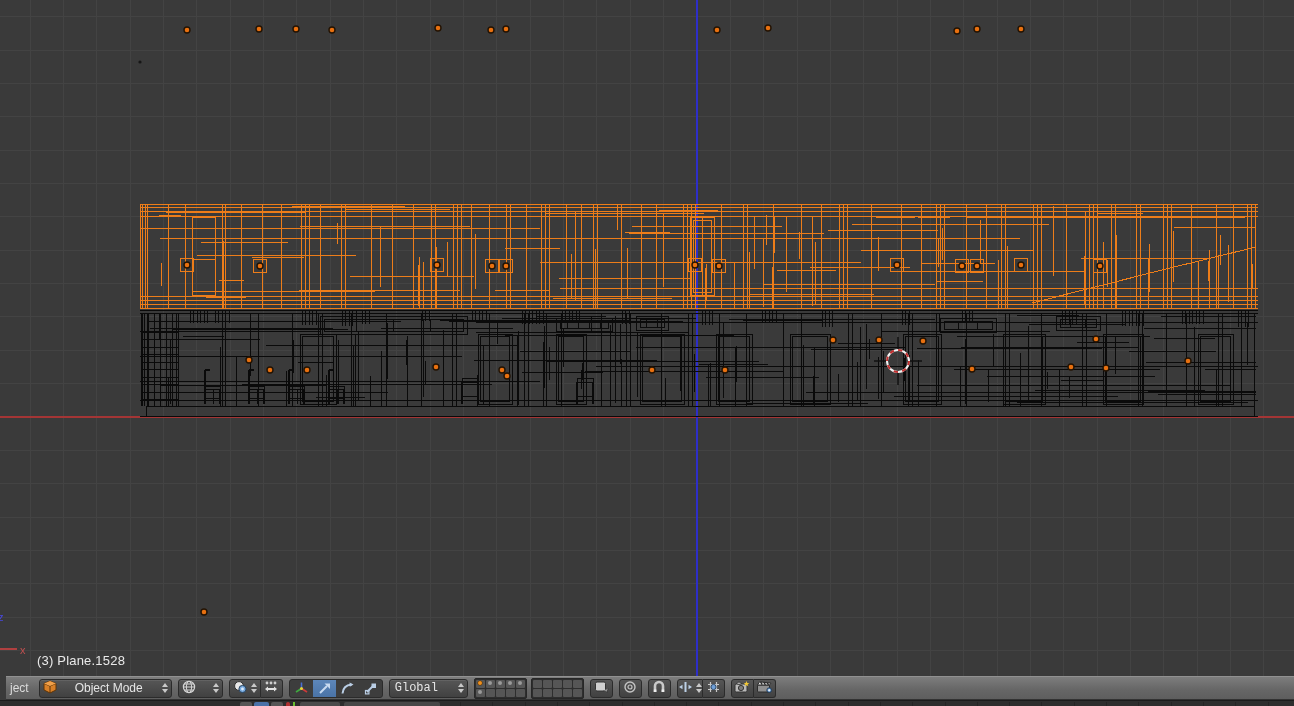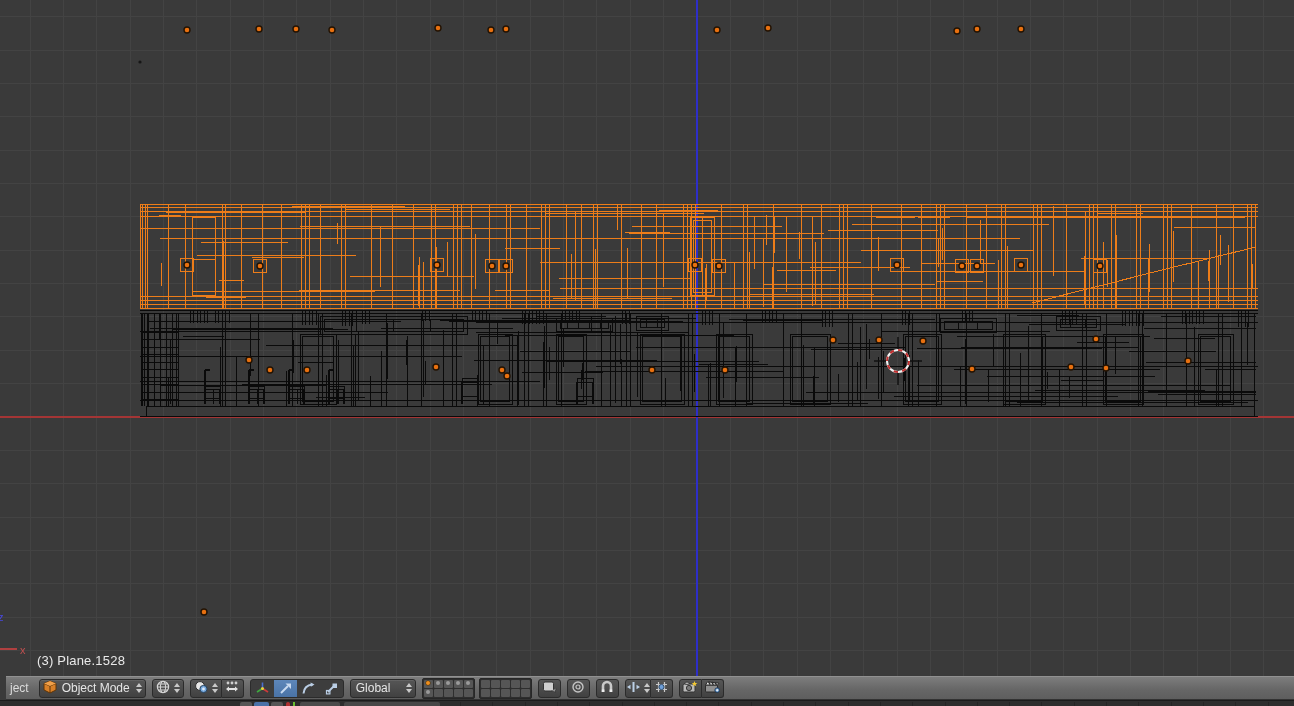--- a/index.html
+++ b/index.html
@@ -20,21 +20,21 @@
     background:linear-gradient(#7d7d7d,#676767 55%,#5e5e5e);
     border-top:1px solid #919191;border-bottom:1px solid #333;
     box-sizing:border-box;display:flex;align-items:center;gap:6px;
     padding:0 4px;font-size:12px;color:#e6e6e6;
   }
   .hdr-part-text{color:#dcdcdc;margin-right:4px;}
   .btn{
     display:flex;align-items:center;height:17px;
     background:linear-gradient(#565656,#414141);
     border:1px solid #2b2b2b;border-radius:3px;
-    padding:0 3px;gap:3px;cursor:pointer;box-shadow:inset 0 1px 0 rgba(255,255,255,.08);
+    padding:0 3px;gap:16px;cursor:pointer;box-shadow:inset 0 1px 0 rgba(255,255,255,.08);
   }
   .btn .lbl{padding:0 2px;white-space:nowrap;}
   .updn{display:flex;flex-direction:column;justify-content:center;line-height:0;margin-left:1px;}
   .updn i{display:block;width:0;height:0;border-left:3px solid transparent;border-right:3px solid transparent;}
   .updn i.u{border-bottom:4px solid #c9c9c9;margin-bottom:2px;}
   .updn i.d{border-top:4px solid #c9c9c9;}
   .manip{
     display:flex;align-items:center;height:17px;background:#3d3d3d;
     border:1px solid #2b2b2b;border-radius:3px;overflow:hidden;
   }
@@ -886,21 +886,21 @@
     <div class="cell">
       <svg width="15" height="15" viewBox="0 0 15 15">
           <line x1="4" y1="11" x2="10" y2="5" stroke="#b9cde4" stroke-width="1.8"></line>
           <rect x="8.5" y="2.5" width="4.5" height="4.5" fill="#b9cde4"></rect>
           <rect x="2.5" y="9.5" width="3.4" height="3.4" fill="none" stroke="#b9cde4" stroke-width="1.2"></rect>
         </svg>
     </div>
   </div>
 
   <div class="btn">
-    <span class="lbl" style="min-width:44px;">Global</span>
+    <span class="lbl" style="min-width:44px;font-family:Liberation Mono, monospace;">Global</span>
     <span class="updn">
         <i class="u"></i>
         <i class="d"></i>
       </span>
   </div>
 
   <div class="layers">
     <div class="lgrid" id="lgrid1">
         <div class="lcell dot-orange"></div>
         <div class="lcell dot-gray"></div>

